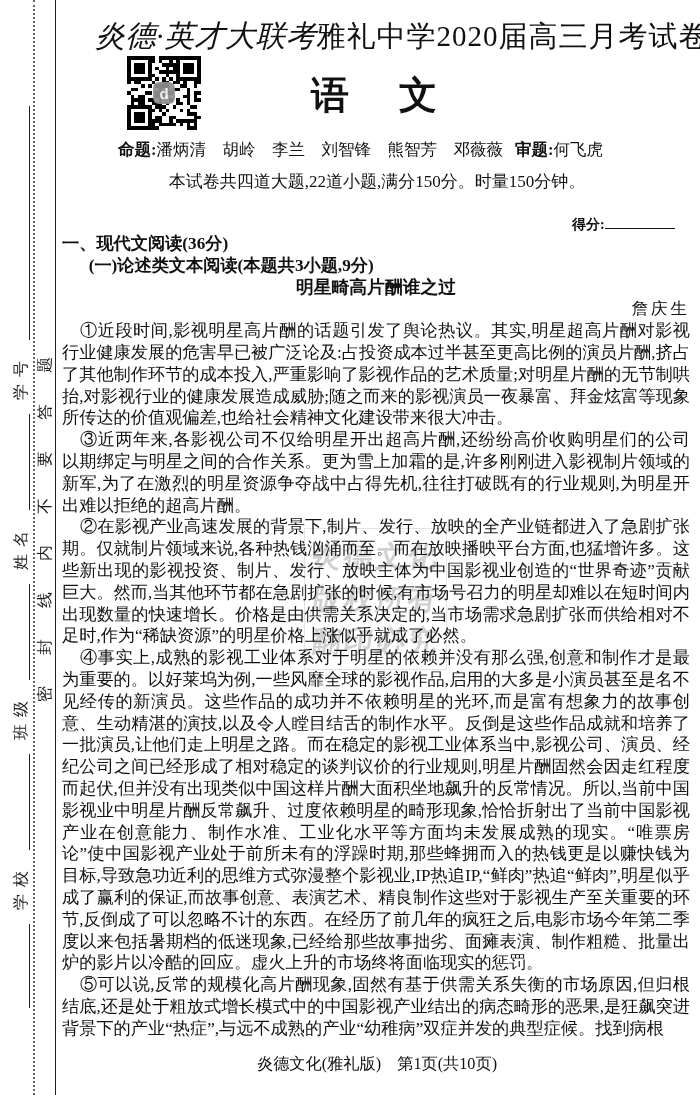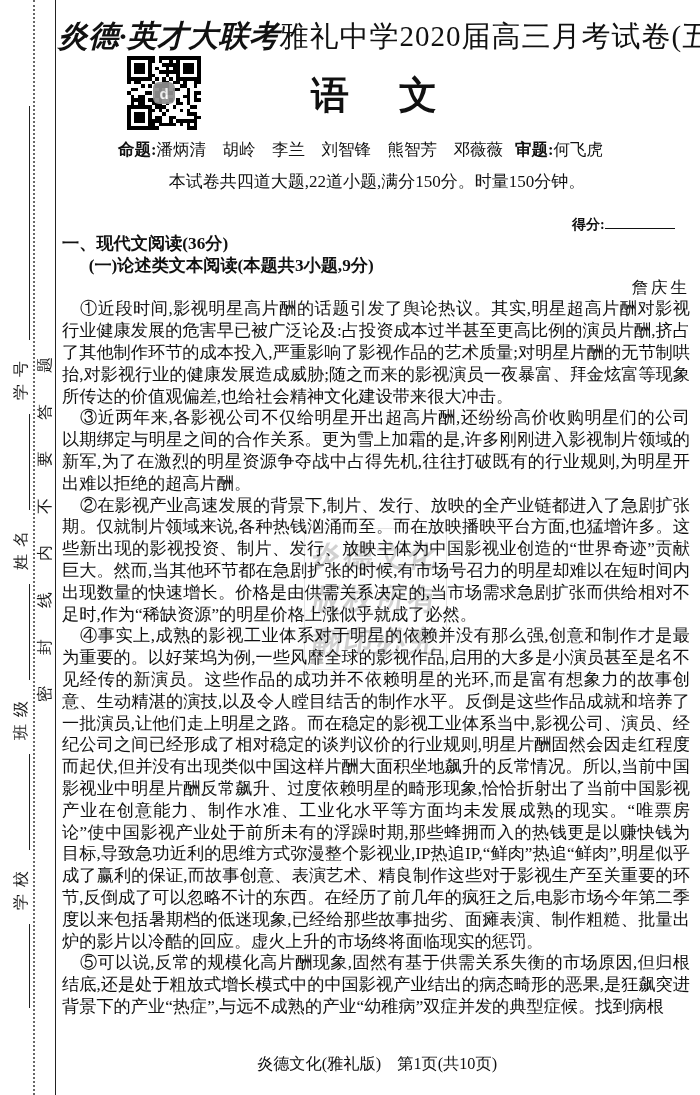--- a/index.html
+++ b/index.html
@@ -22,21 +22,21 @@
   
   .watermark{position:absolute;left:304px;top:528px;width:141px;height:140px;
         border:1px solid #e3e3e3;z-index:0;display:flex;flex-direction:column;
         justify-content:space-evenly;align-items:center;}
   .wm-line{font-size:29px;color:#c6c6c6;transform:skewX(-8deg);letter-spacing:3px;
         line-height:1;font-weight:700;opacity:.8;white-space:nowrap;}
 
   
   .layer{position:absolute;inset:0;z-index:1;}
   .main-title{position:absolute;left:58px;right:4px;top:16px;text-align:center;white-space:nowrap;}
-  .brand{font-size:30px;font-weight:700;font-style:italic;letter-spacing:0.5px;}
+  .brand{font-size:30px;font-weight:400;font-style:italic;letter-spacing:0.5px;margin-left:37px;}
   .title-rest{font-size:29px;font-weight:400;letter-spacing:1px;}
   .qr-wrap{position:absolute;left:125px;top:56px;width:78px;height:75px;}
   .qr-logo{position:absolute;left:28px;top:26px;width:22px;height:22px;background:#8f8f8f;
         border-radius:6px;display:flex;align-items:center;justify-content:center;color:#fff;
         font-weight:700;font-size:15px;font-family:"Liberation Sans","DejaVu Sans",sans-serif;opacity:.93;}
   .subject-title{position:absolute;left:58px;right:4px;top:70px;text-align:center;
         font-size:38px;font-weight:700;letter-spacing:6px;}
   .setters-line{position:absolute;left:118px;top:139px;font-size:16.5px;white-space:nowrap;}
   .bold{font-weight:700;}
   .reviewer-label{margin-left:12px;}
@@ -250,20 +250,21 @@
 
     <div class="exam-info">本试卷共四道大题,22道小题,满分150分。时量150分钟。</div>
 
     <div class="score-line">
       <span>得分:</span><span class="score-blank"></span>
     </div>
 
     <div class="body">
       <div class="h1">一、现代文阅读(36分)</div>
       <div class="h2">(一)论述类文本阅读(本题共3小题,9分)</div>
+      <div class="essay-title">明星畸高片酬谁之过</div>
       <div class="essay-author">詹庆生</div>
       <div id="paragraphs">
           <p class="para">①近段时间,影视明星高片酬的话题引发了舆论热议。其实,明星超高片酬对影视行业健康发展的危害早已被广泛论及:占投资成本过半甚至更高比例的演员片酬,挤占了其他制作环节的成本投入,严重影响了影视作品的艺术质量;对明星片酬的无节制哄抬,对影视行业的健康发展造成威胁;随之而来的影视演员一夜暴富、拜金炫富等现象所传达的价值观偏差,也给社会精神文化建设带来很大冲击。</p>
           <p class="para">③近两年来,各影视公司不仅给明星开出超高片酬,还纷纷高价收购明星们的公司以期绑定与明星之间的合作关系。更为雪上加霜的是,许多刚刚进入影视制片领域的新军,为了在激烈的明星资源争夺战中占得先机,往往打破既有的行业规则,为明星开出难以拒绝的超高片酬。</p>
           <p class="para">②在影视产业高速发展的背景下,制片、发行、放映的全产业链都进入了急剧扩张期。仅就制片领域来说,各种热钱汹涌而至。而在放映播映平台方面,也猛增许多。这些新出现的影视投资、制片、发行、放映主体为中国影视业创造的“世界奇迹”贡献巨大。然而,当其他环节都在急剧扩张的时候,有市场号召力的明星却难以在短时间内出现数量的快速增长。价格是由供需关系决定的,当市场需求急剧扩张而供给相对不足时,作为“稀缺资源”的明星价格上涨似乎就成了必然。</p>
           <p class="para">④事实上,成熟的影视工业体系对于明星的依赖并没有那么强,创意和制作才是最为重要的。以好莱坞为例,一些风靡全球的影视作品,启用的大多是小演员甚至是名不见经传的新演员。这些作品的成功并不依赖明星的光环,而是富有想象力的故事创意、生动精湛的演技,以及令人瞠目结舌的制作水平。反倒是这些作品成就和培养了一批演员,让他们走上明星之路。而在稳定的影视工业体系当中,影视公司、演员、经纪公司之间已经形成了相对稳定的谈判议价的行业规则,明星片酬固然会因走红程度而起伏,但并没有出现类似中国这样片酬大面积坐地飙升的反常情况。所以,当前中国影视业中明星片酬反常飙升、过度依赖明星的畸形现象,恰恰折射出了当前中国影视产业在创意能力、制作水准、工业化水平等方面均未发展成熟的现实。“唯票房论”使中国影视产业处于前所未有的浮躁时期,那些蜂拥而入的热钱更是以赚快钱为目标,导致急功近利的思维方式弥漫整个影视业,IP热追IP,“鲜肉”热追“鲜肉”,明星似乎成了赢利的保证,而故事创意、表演艺术、精良制作这些对于影视生产至关重要的环节,反倒成了可以忽略不计的东西。在经历了前几年的疯狂之后,电影市场今年第二季度以来包括暑期档的低迷现象,已经给那些故事拙劣、面瘫表演、制作粗糙、批量出炉的影片以冷酷的回应。虚火上升的市场终将面临现实的惩罚。</p>
           <p class="para">⑤可以说,反常的规模化高片酬现象,固然有基于供需关系失衡的市场原因,但归根结底,还是处于粗放式增长模式中的中国影视产业结出的病态畸形的恶果,是狂飙突进背景下的产业“热症”,与远不成熟的产业“幼稚病”双症并发的典型症候。找到病根</p>
         </div>
     </div>
 

